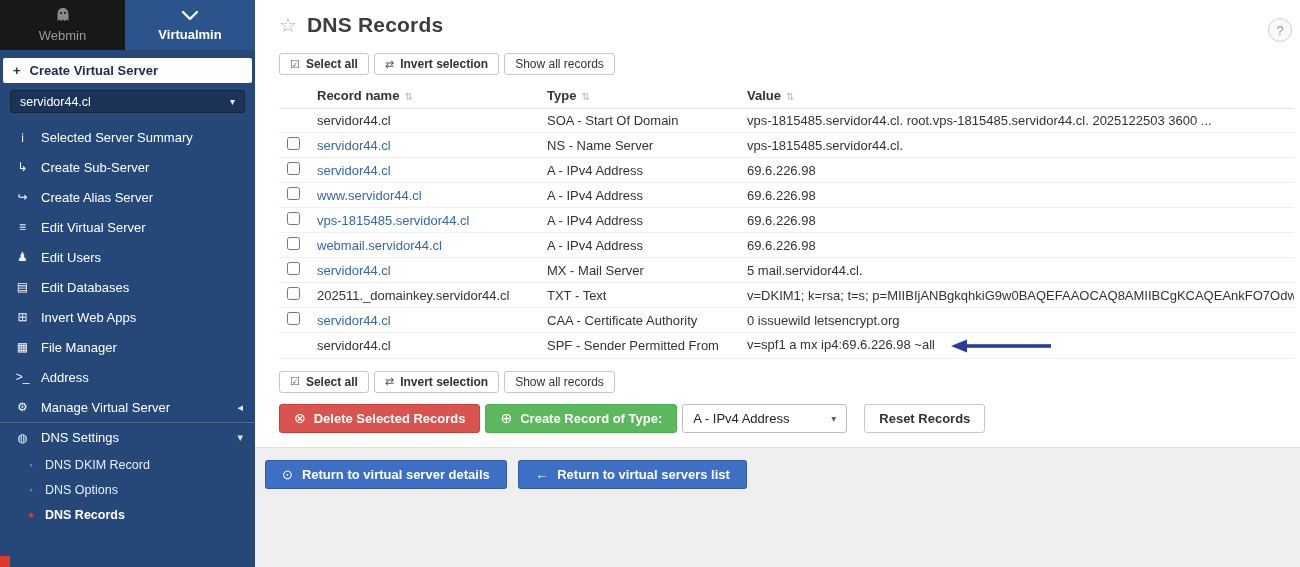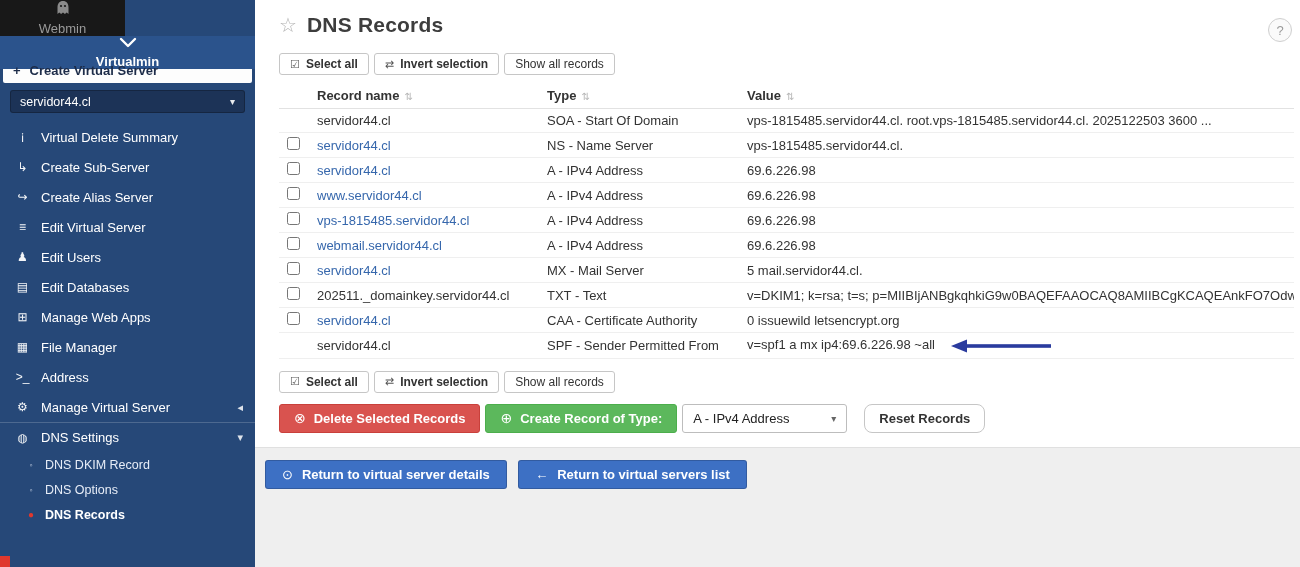--- a/index.html
+++ b/index.html
@@ -4,21 +4,21 @@
 <style>
   html,body{margin:0;padding:0;width:1300px;height:567px;overflow:hidden;
     font-family:"Liberation Sans",sans-serif;background:#fff;}
   *{box-sizing:border-box;}
   button{font-family:inherit;cursor:pointer;}
   .app{display:flex;width:1300px;height:567px;}
 
   
   .sidebar{flex:0 0 255px;width:255px;background:var(--sidebar-bg);color:#fff;
     position:relative;overflow:hidden;}
-  .tabs{display:flex;height:50px;flex-direction:column;}
+  .tabs{display:flex;height:50px;}
   .tab{display:flex;flex-direction:column;align-items:center;justify-content:center;
     gap:3px;font-size:13px;cursor:pointer;}
   .tab-webmin{width:125px;background:var(--tab-black);color:#9a9a9a;}
   .tab-virtualmin{flex:1;background:var(--vtab-bg);color:#fff;font-weight:bold;}
   .search-wrap{margin:10px 12px 0;position:relative;}
   .search-wrap svg{position:absolute;left:8px;top:6px;}
   .search-wrap input{width:100%;height:26px;background:rgba(9,26,51,.35);
     border:1px solid rgba(255,255,255,.55);border-radius:3px;color:#fff;
     padding:0 8px 0 28px;font-size:12.5px;outline:none;}
   .search-wrap input::placeholder{color:rgba(255,255,255,.92);}
@@ -82,21 +82,21 @@
   .btn-danger{background:var(--danger);border:1px solid var(--danger-border);
     color:#fff;font-weight:bold;font-size:13px;padding:6px 14px;border-radius:3px;
     display:inline-flex;gap:8px;align-items:center;}
   .btn-success{background:var(--success);border:1px solid var(--success-border);
     color:#fff;font-weight:bold;font-size:13px;padding:6px 14px;border-radius:3px;
     display:inline-flex;gap:8px;align-items:center;}
   .type-select{min-width:165px;border:1px solid #bdbdbd;border-radius:3px;
     background:#fff;padding:6px 10px;font-size:13px;display:inline-flex;
     justify-content:space-between;align-items:center;gap:24px;color:#222;cursor:pointer;}
   .type-select .caret{color:#555;}
-  .btn-plain{background:#fff;border:1px solid #c6c6c6;border-radius:8px;
+  .btn-plain{background:#fff;border:1px solid #c6c6c6;border-radius:3px;
     color:#333;font-weight:bold;font-size:13px;padding:6px 14px;}
   .btn-plain.reset{margin-left:12px;}
 
   .footer{flex:1;background:var(--page-bg);border-top:1px solid #e0e0e0;
     padding:12px 10px 0;}
   .btn-primary{background:var(--primary);border:1px solid rgba(0,0,0,.18);
     color:#fff;font-weight:bold;font-size:13px;padding:6px 16px;border-radius:3px;
     display:inline-flex;gap:9px;align-items:center;margin-right:7px;}
   .btn-primary .ico{font-size:13px;font-weight:normal;}
 </style>
@@ -134,21 +134,21 @@
     </div>
 
     <div class="domain-select">
       <span>servidor44.cl</span>
       <span class="caret">▾</span>
     </div>
 
     <nav id="menu-list">
         <div class="menu-item">
           <span class="mi-icon">ℹ</span>
-          <span class="mi-label">Virtual Delete Summary</span>
+          <span class="mi-label">Selected Server Summary</span>
         </div>
         <div class="menu-item">
           <span class="mi-icon">↳</span>
           <span class="mi-label">Create Sub-Server</span>
         </div>
         <div class="menu-item">
           <span class="mi-icon">↪</span>
           <span class="mi-label">Create Alias Server</span>
         </div>
         <div class="menu-item">
@@ -158,21 +158,21 @@
         <div class="menu-item">
           <span class="mi-icon">♟</span>
           <span class="mi-label">Edit Users</span>
         </div>
         <div class="menu-item">
           <span class="mi-icon">▤</span>
           <span class="mi-label">Edit Databases</span>
         </div>
         <div class="menu-item">
           <span class="mi-icon">⊞</span>
-          <span class="mi-label">Manage Web Apps</span>
+          <span class="mi-label">Invert Web Apps</span>
         </div>
         <div class="menu-item">
           <span class="mi-icon">▦</span>
           <span class="mi-label">File Manager</span>
         </div>
         <div class="menu-item">
           <span class="mi-icon">&gt;_</span>
           <span class="mi-label">Address</span>
         </div>
         <div class="menu-item">

